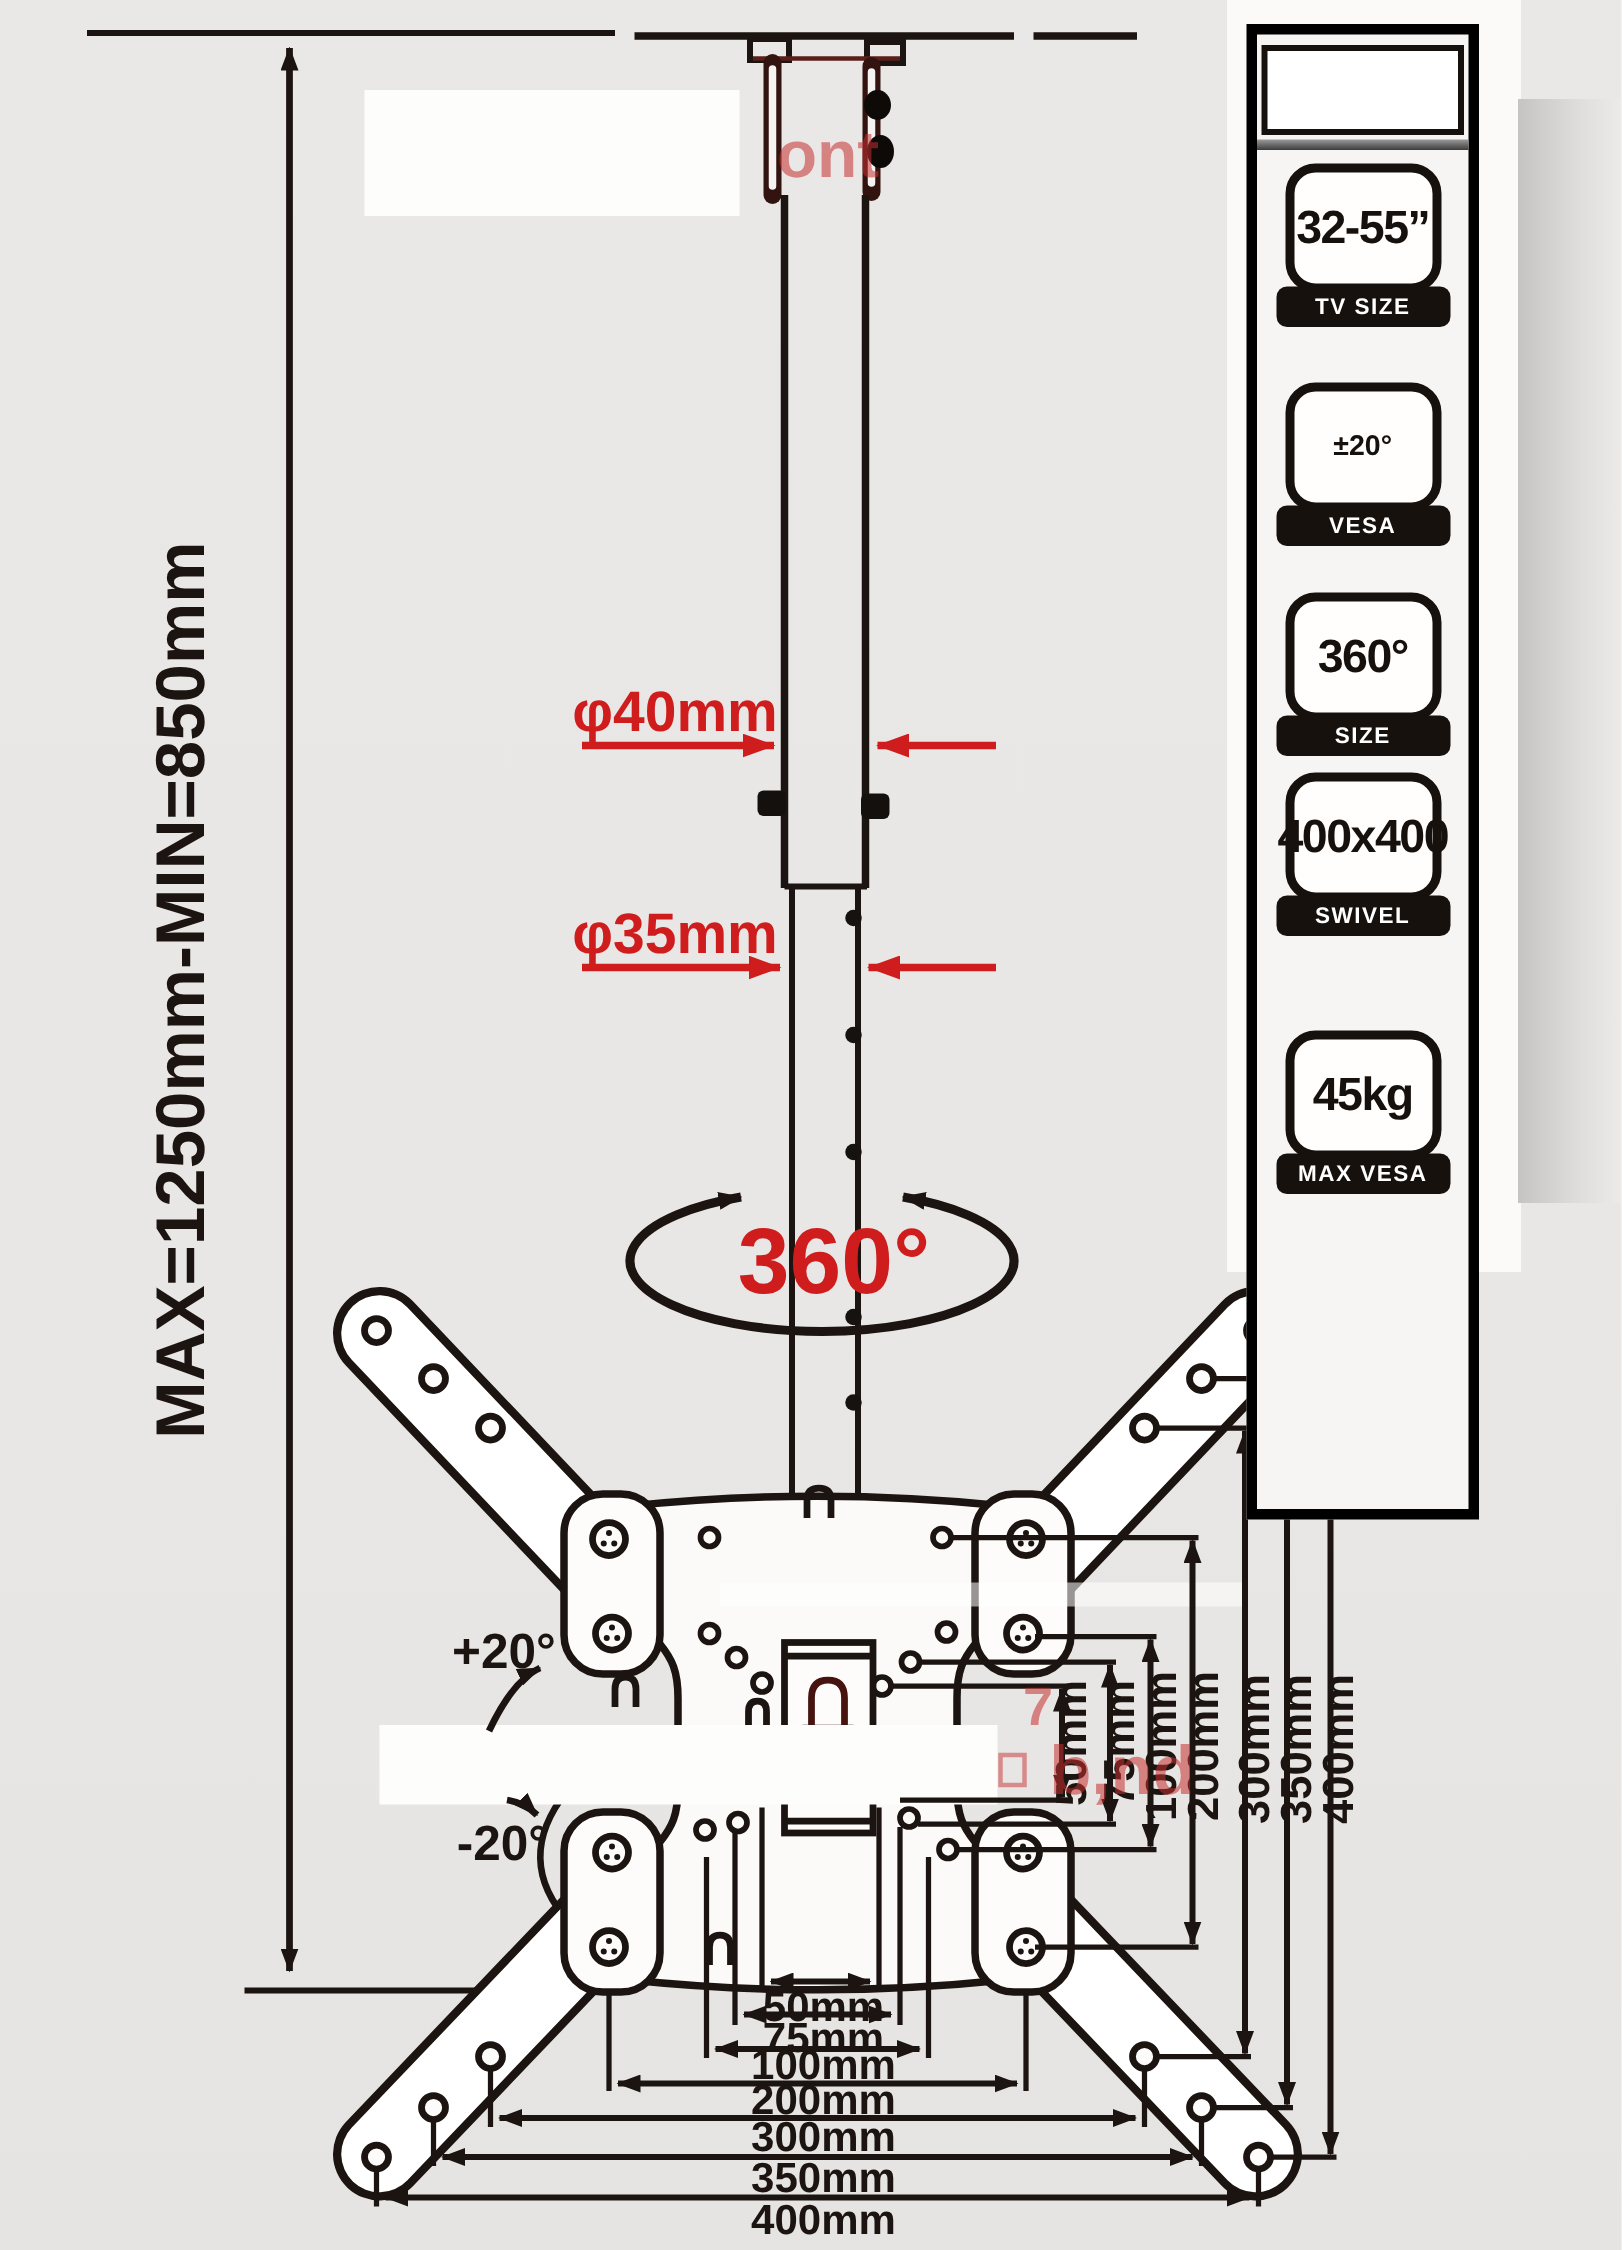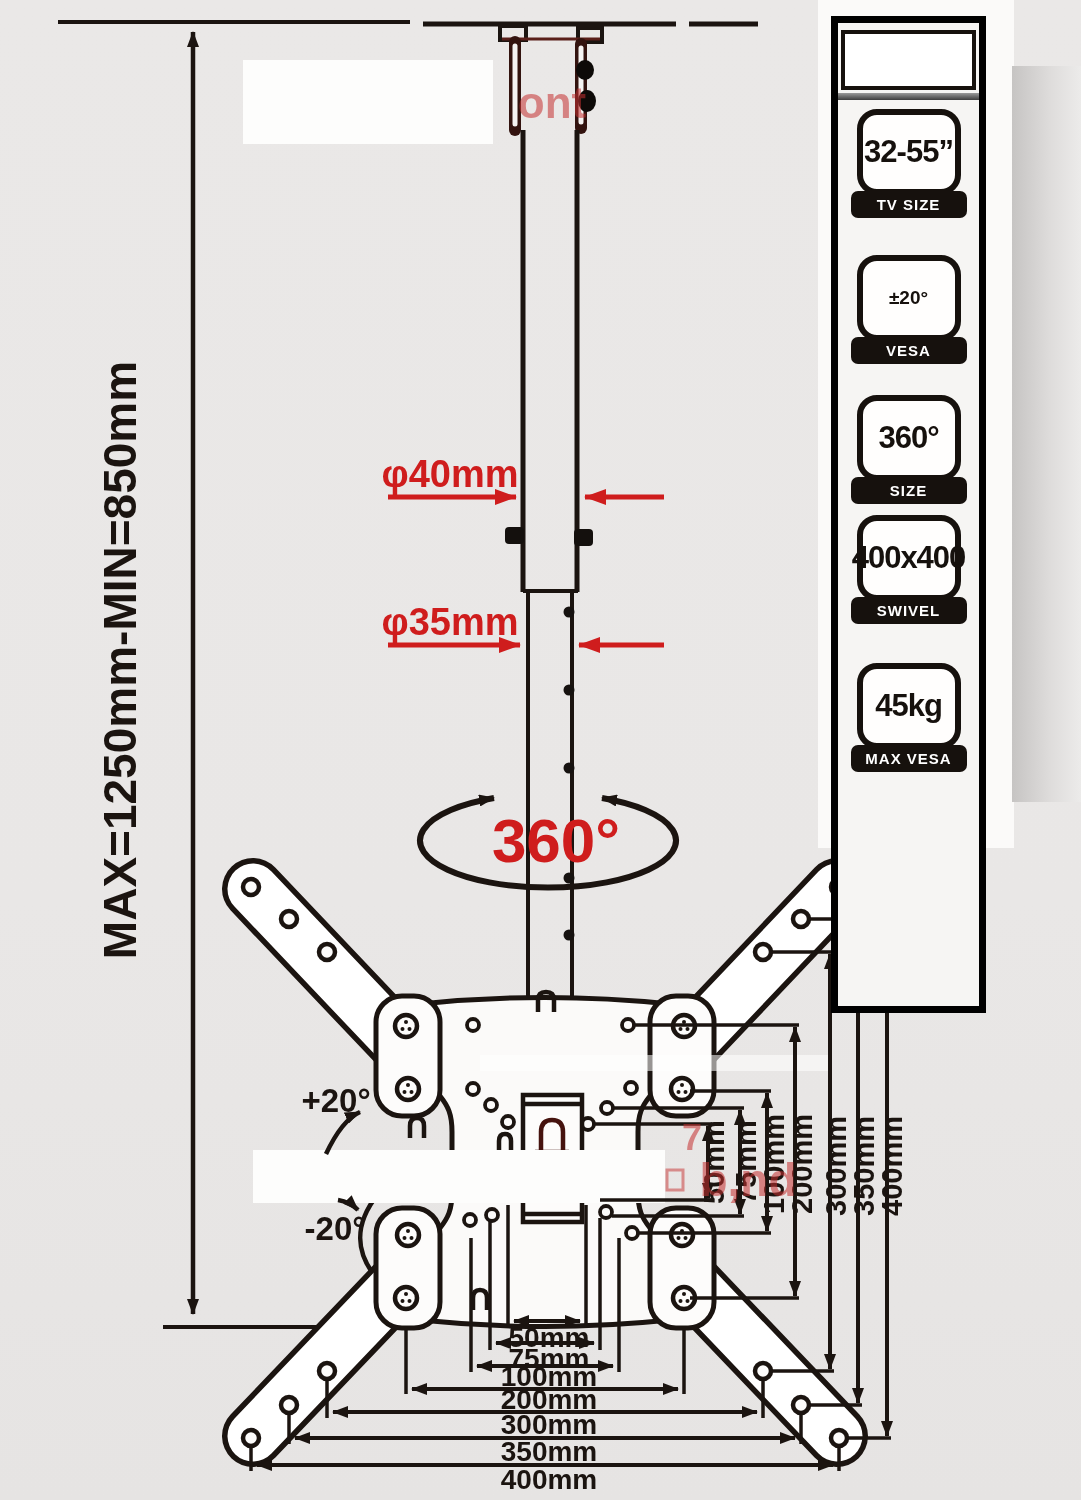--- a/index.html
+++ b/index.html
@@ -325,17 +325,17 @@
     <div class="badge-tag">VESA</div>
   </div>
   <div class="badge" style="top:372px">
     <div class="badge-box">360°</div>
     <div class="badge-tag">SIZE</div>
   </div>
   <div class="badge" style="top:492px">
     <div class="badge-box">400x400</div>
     <div class="badge-tag">SWIVEL</div>
   </div>
-  <div class="badge" style="top:640px">
+  <div class="badge" style="top:664px">
     <div class="badge-box">45kg</div>
     <div class="badge-tag">MAX VESA</div>
   </div>
 </div>
 
 </body></html>

